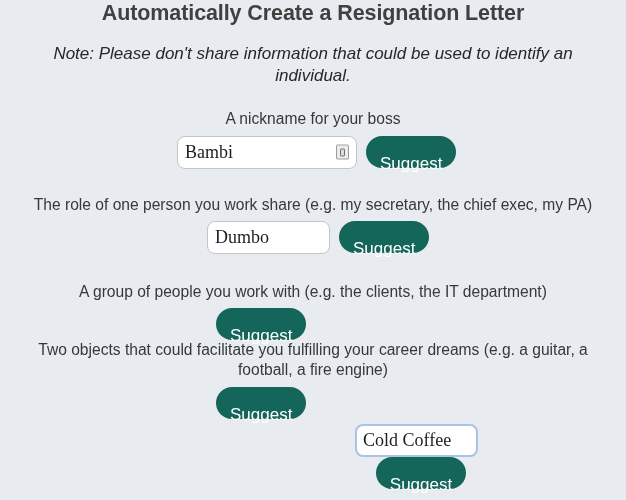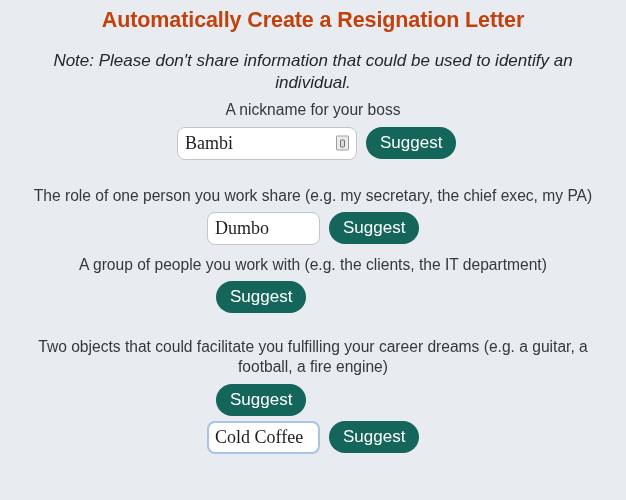--- a/index.html
+++ b/index.html
@@ -21,24 +21,23 @@
     padding: 0;
     position: relative;
   }
   .header {
     text-align: center;
     padding: 0 14px;
   }
   .title {
     font-size: 21.5px;
     font-weight: bold;
-    color: #c2410c;
+    color: #404040;
     letter-spacing: -0.1px;
     margin: 0;
-    padding-top: 7px;
     line-height: 1.25;
   }
   .note {
     font-size: 17px;
     font-style: italic;
     color: #23282c;
     line-height: 1.28;
     margin: 16px auto 0 auto;
     max-width: 578px;
   }
@@ -73,21 +72,21 @@
     background: #ffffff;
     font-family: Liberation Serif, serif;
     font-size: 18px;
     color: #1b1e21;
     padding: 0 6px 0 7px;
     outline: none;
     border-radius: 8px;
     position: relative;
   }
   .text-input.wide { width: 180px; }
-  .text-input.std  { width: 113px; }
+  .text-input.std  { width: 123px; }
   .text-input.focused {
     border: 2px solid #a9c2e6;
     padding: 0 5px 0 6px;
   }
   .input-wrap {
     position: relative;
     display: inline-block;
     line-height: 0;
   }
   .autofill-icon {
@@ -115,35 +114,35 @@
     box-sizing: border-box;
   }
   .suggest-btn {
     margin-left: 9px;
     background: #14655a;
     color: #ffffff;
     border: none;
     border-radius: 999px;
     height: 32px;
     min-width: 77px;
-    padding: 0 14px;
+    padding: 12px 14px;
     font-family: "Liberation Sans", sans-serif;
     font-size: 17px;
     line-height: 32px;
     text-align: center;
     cursor: pointer;
     box-sizing: border-box;
     white-space: nowrap;
   }
 
-  .g1 { margin-top: 7px; }
+  .g1 { margin-top: 23px; }
   .g2 { margin-top: 26px; }
-  .g3 { margin-top: 10px; }
-  .g4 { margin-top: 24px; }
-  .row.second { margin-top: 5px; }
+  .g3 { margin-top: 28px; }
+  .g4 { }
+  .row.second { margin-top: 5px; flex-direction: column; }
 </style>
 </head>
 <body>
 
 <div class="page">
 
   <div class="header">
     <h1 class="title">Automatically Create a Resignation Letter</h1>
     <p class="note">Note: Please don't share information that could be used to identify an individual.</p>
   </div>

